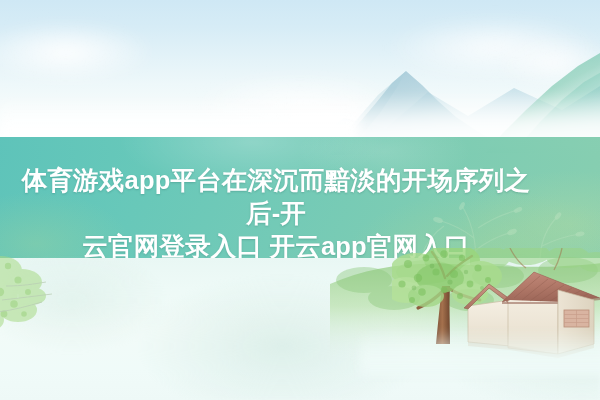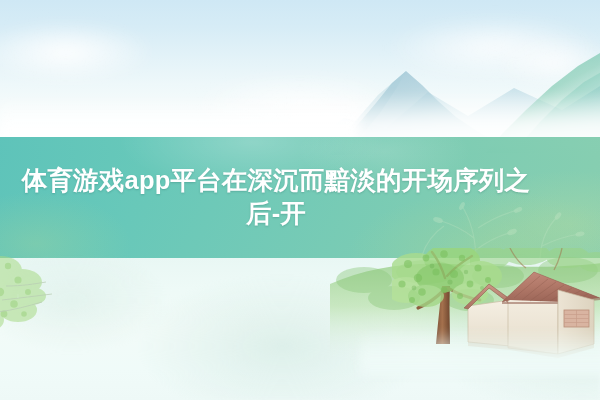--- a/index.html
+++ b/index.html
@@ -224,20 +224,21 @@
         <ellipse cx="138" cy="30" rx="4.4" ry="2.3" transform="rotate(-24 138 30)"></ellipse>
         <ellipse cx="200" cy="54" rx="4.6" ry="2.4" transform="rotate(-12 200 54)"></ellipse>
         <ellipse cx="82" cy="26" rx="4.2" ry="2.2" transform="rotate(-60 82 26)"></ellipse>
         <ellipse cx="178" cy="36" rx="4.2" ry="2.2" transform="rotate(-50 178 36)"></ellipse>
       </g>
     </svg>
   </div>
 
   <div id="title">
     <div>体育游戏app平台在深沉而黯淡的开场序列之后-开</div>
+    <div>云官网登录入口 开云app官网入口</div>
   </div>
 
   <div class="layer" id="wash"></div>
   <div class="layer" id="washBlobs"></div>
 
   <div class="layer" id="leftFoliage">
     <svg viewBox="0 0 120 95" preserveAspectRatio="none">
       <g fill="#a8da86" opacity=".55">
         <ellipse cx="26" cy="18" rx="22" ry="14"></ellipse>
         <ellipse cx="48" cy="30" rx="20" ry="13"></ellipse>

